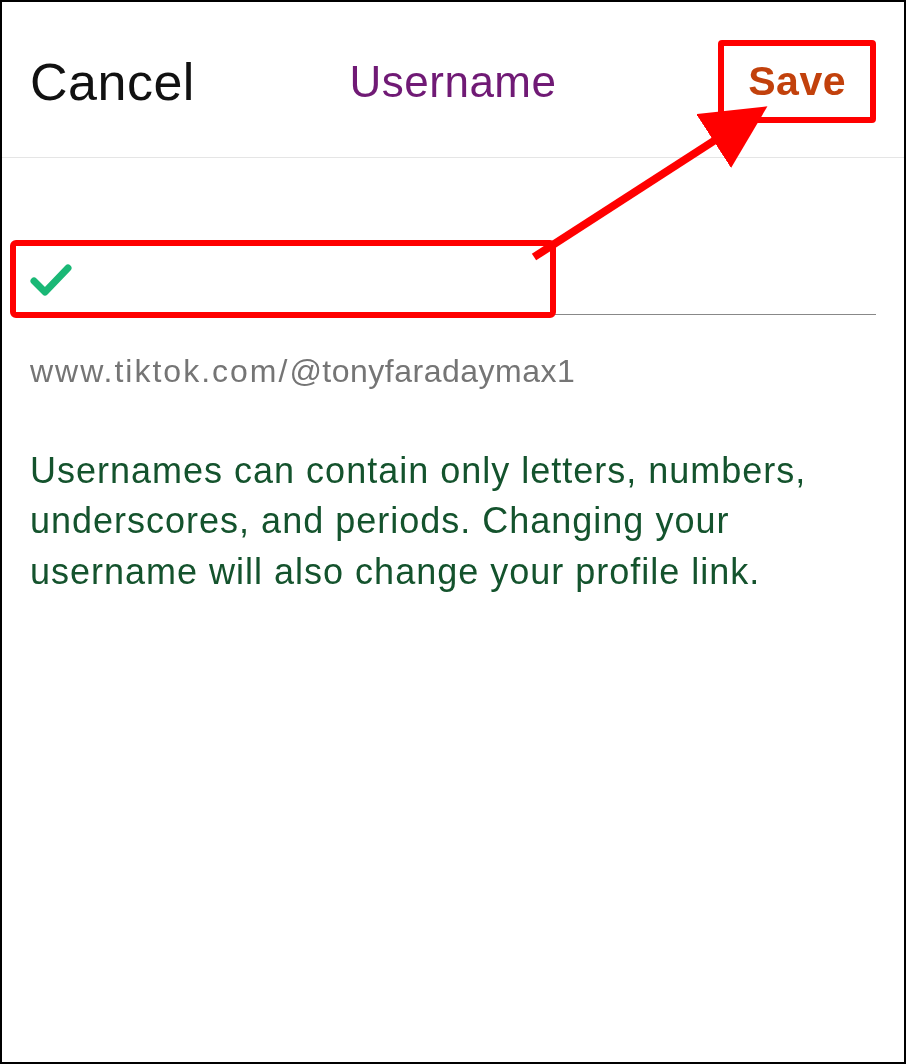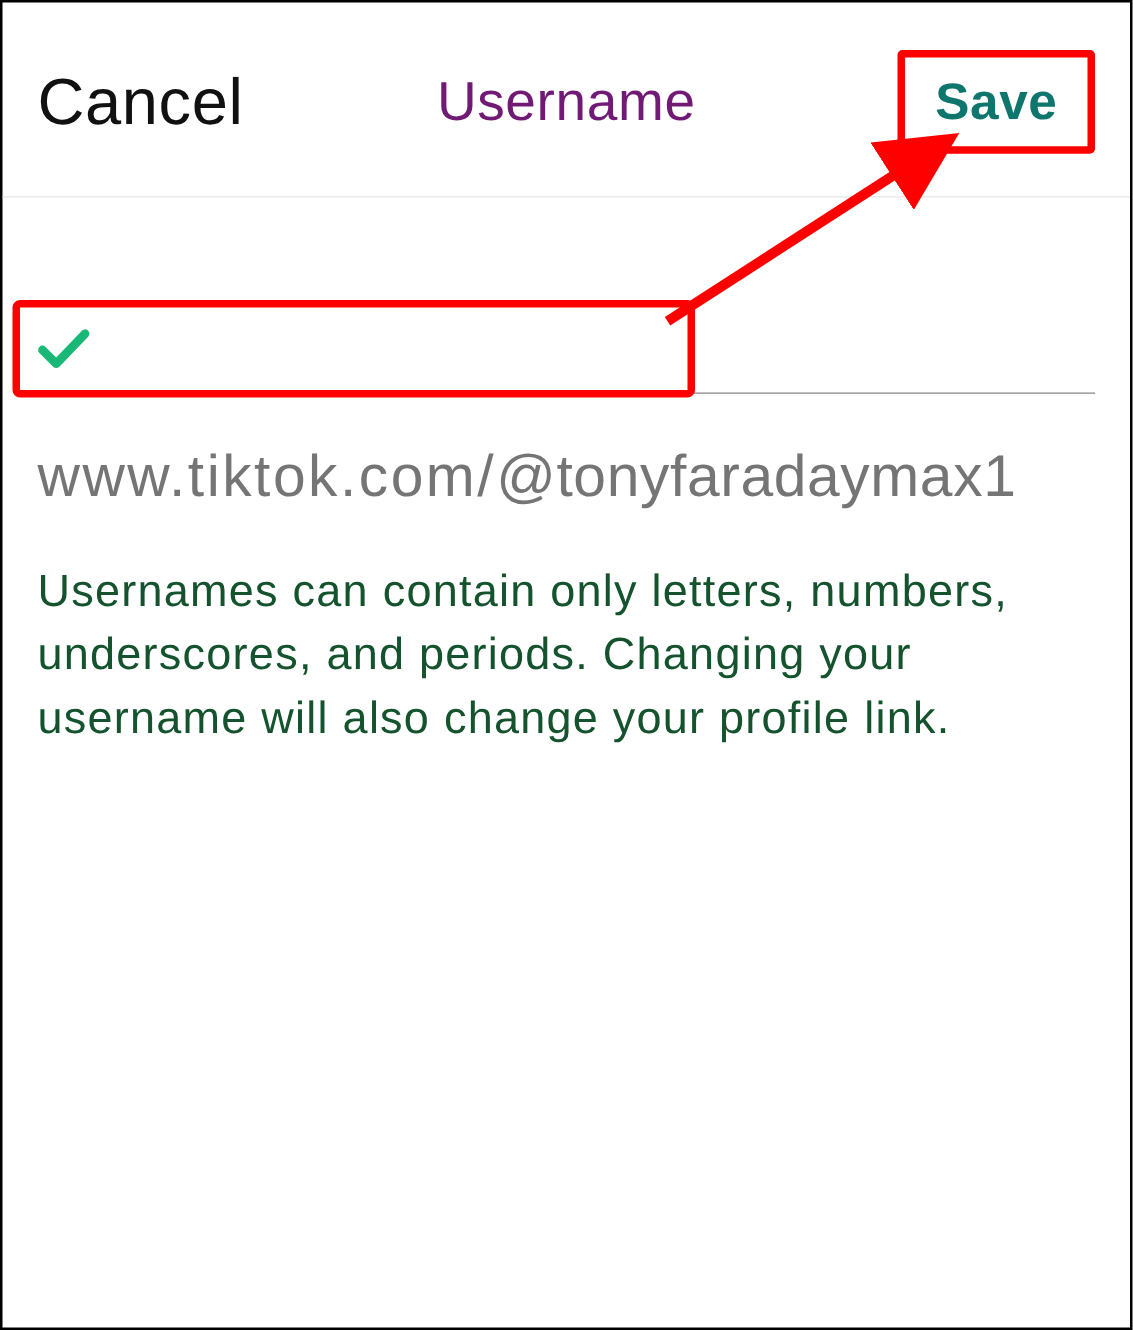--- a/index.html
+++ b/index.html
@@ -38,21 +38,21 @@
       left: 50%;
       transform: translateX(-50%);
       font-size: 44px;
       font-weight: 400;
       color: #701a75;
       letter-spacing: 0.5px;
     }
     .save-btn {
       font-size: 41px;
       font-weight: 600;
-      color: #0f766e;
+      color: #c2410c;
       background: none;
       border: none;
       cursor: pointer;
       letter-spacing: 0.5px;
       padding: 4px 10px;
     }
     .save-highlight {
       border: 6px solid #ff0000;
       border-radius: 4px;
       padding: 8px 14px;
@@ -90,24 +90,24 @@
       border-radius: 6px;
       pointer-events: none;
     }
     .check-icon {
       font-size: 44px;
       color: #1ab876;
       font-weight: bold;
       margin-right: 6px;
     }
     .url-text {
-      font-size: 47px;
+      font-size: 32px;
       color: #757575;
       letter-spacing: 2px;
-      margin-bottom: 40px;
+      margin-bottom: 56px;
       font-weight: 400;
     }
     .url-at {
       letter-spacing: 0.5px;
     }
     .desc-text {
       font-size: 36px;
       color: #14532d;
       line-height: 1.4;
       letter-spacing: 1px;

